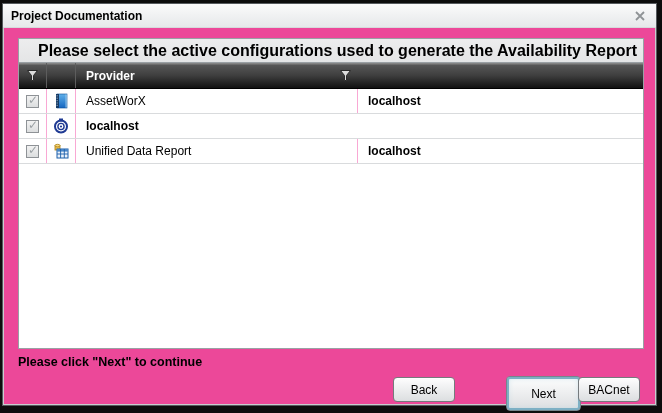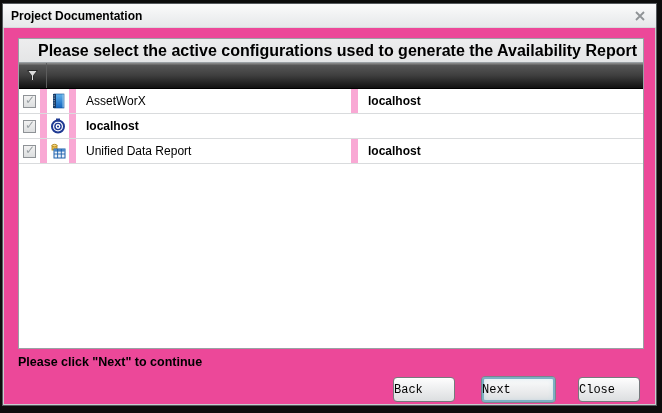--- a/index.html
+++ b/index.html
@@ -55,21 +55,21 @@
   .gh-check  { width:28px; justify-content:center; }
   .gh-icon   { width:29px; }
   .gh-provider { width:282px; padding-left:10px; }
   .gh-host   { flex:1; padding-left:10px; }
   .gh-funnel { position:absolute; right:7px; top:7px; }
   .row {
     height:25px; display:flex; align-items:center;
     background:#fff; border-bottom:1px solid #d9dbdd;
     font-size:12px; color:#000;
   }
-  .cell { height:100%; display:flex; align-items:center; border-right:7px solid #f9a8d4; }
+  .cell { height:100%; display:flex; align-items:center; border-right:1px solid #f9a8d4; }
   .c-check { width:28px; justify-content:center; }
   .c-icon  { width:29px; justify-content:center; }
   .c-provider { width:282px; padding-left:10px; }
   .c-host  { flex:1; padding-left:10px; border-right:none;font-weight:bold; }
   
   .checkbox {
     width:13px; height:13px;
     border:1px solid #8e9296;
     background:linear-gradient(180deg,#f2f2f2,#dcdedf);
     position:relative;
@@ -81,27 +81,27 @@
   }
   
   .instruction {
     position:absolute; left:15px; top:351px;
     font-size:12.5px; font-weight:bold; color:#000;
   }
   .btn {
     position:absolute; height:25px;
     border:1px solid #767a7d; border-radius:4px;
     background:linear-gradient(180deg,#fefefe 0%,#f0f1f2 40%,#dcdee0 100%);
-    font-family:Liberation Mono, monospace;
-    font-size:12px; color:#000; text-align:left;
+    font-family:Liberation Sans, sans-serif;
+    font-size:12px; color:#000; text-align:center;
     box-shadow:inset 0 1px 0 #fff;
   }
   .btn-back  { left:390px; top:373px; width:62px; }
   .btn-next  {
-    left:478px; top:372px; width:75px; height:27px;
+    left:503px; top:372px; width:75px; height:35px;
     border:1px solid #76868d;
     box-shadow:inset 0 0 0 2px #7db0c4, inset 0 0 6px #b9d8e4;
   }
   .btn-close { left:575px; top:373px; width:62px; }
 </style>
 </head>
 <body>
 
 <svg width="0" height="0" style="position:absolute">
   <defs>
@@ -129,20 +129,26 @@
   <div class="panel">
     <div class="panel-header">Please select the active configurations used to generate the Availability Report</div>
 
     <div class="grid-header">
       <div class="gh-cell gh-check">
         <svg width="11" height="11" viewBox="0 0 11 11">
             <use href="#funnel"></use>
           </svg>
       </div>
       <div class="gh-cell gh-icon"></div>
+      <div class="gh-cell gh-provider">
+        <span>Provider</span>
+        <svg class="gh-funnel" width="11" height="11" viewBox="0 0 11 11">
+            <use href="#funnel"></use>
+          </svg>
+      </div>
     </div>
 
     <div class="row">
       <div class="cell c-check">
         <span class="checkbox"></span>
       </div>
       <div class="cell c-icon">
         <svg width="16" height="16" viewBox="0 0 16 16">
           <rect x="4" y="1" width="10" height="14" fill="url(#bookGrad)" stroke="#0d4a8f" stroke-width="0.6"></rect>
           <rect x="3" y="1" width="3" height="14" fill="#153a66"></rect>
@@ -190,15 +196,15 @@
       </div>
       <div class="cell c-provider">Unified Data Report</div>
       <div class="cell c-host">localhost</div>
     </div>
   </div>
 
   <div class="instruction">Please click "Next" to continue</div>
 
   <button class="btn btn-back">Back</button>
   <button class="btn btn-next">Next</button>
-  <button class="btn btn-close">Close</button>
+  <button class="btn btn-close">BACnet</button>
 
 </div>
 
 </body></html>

